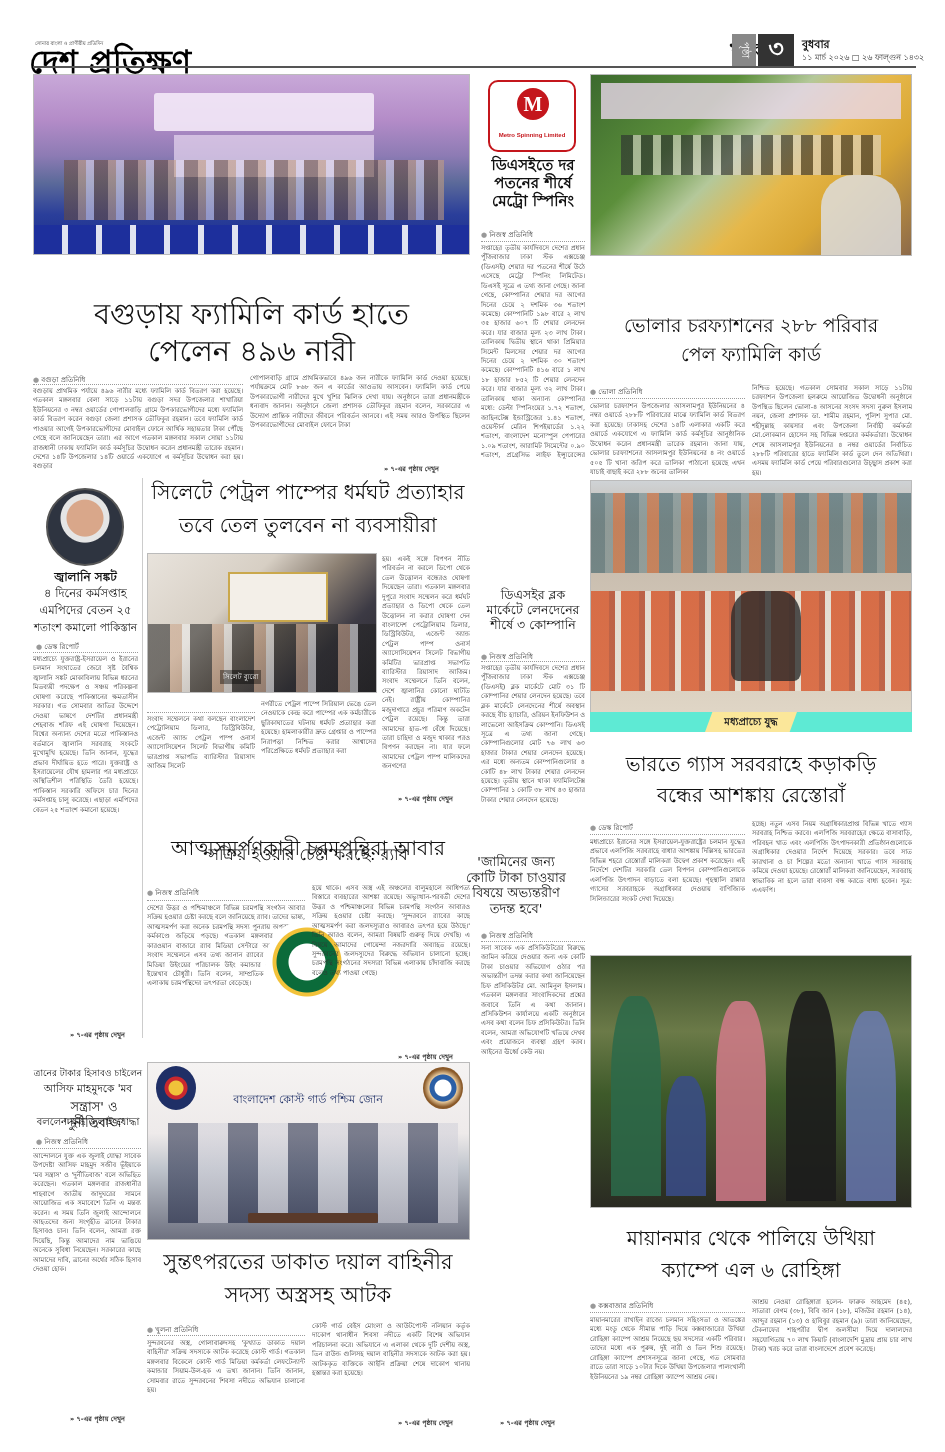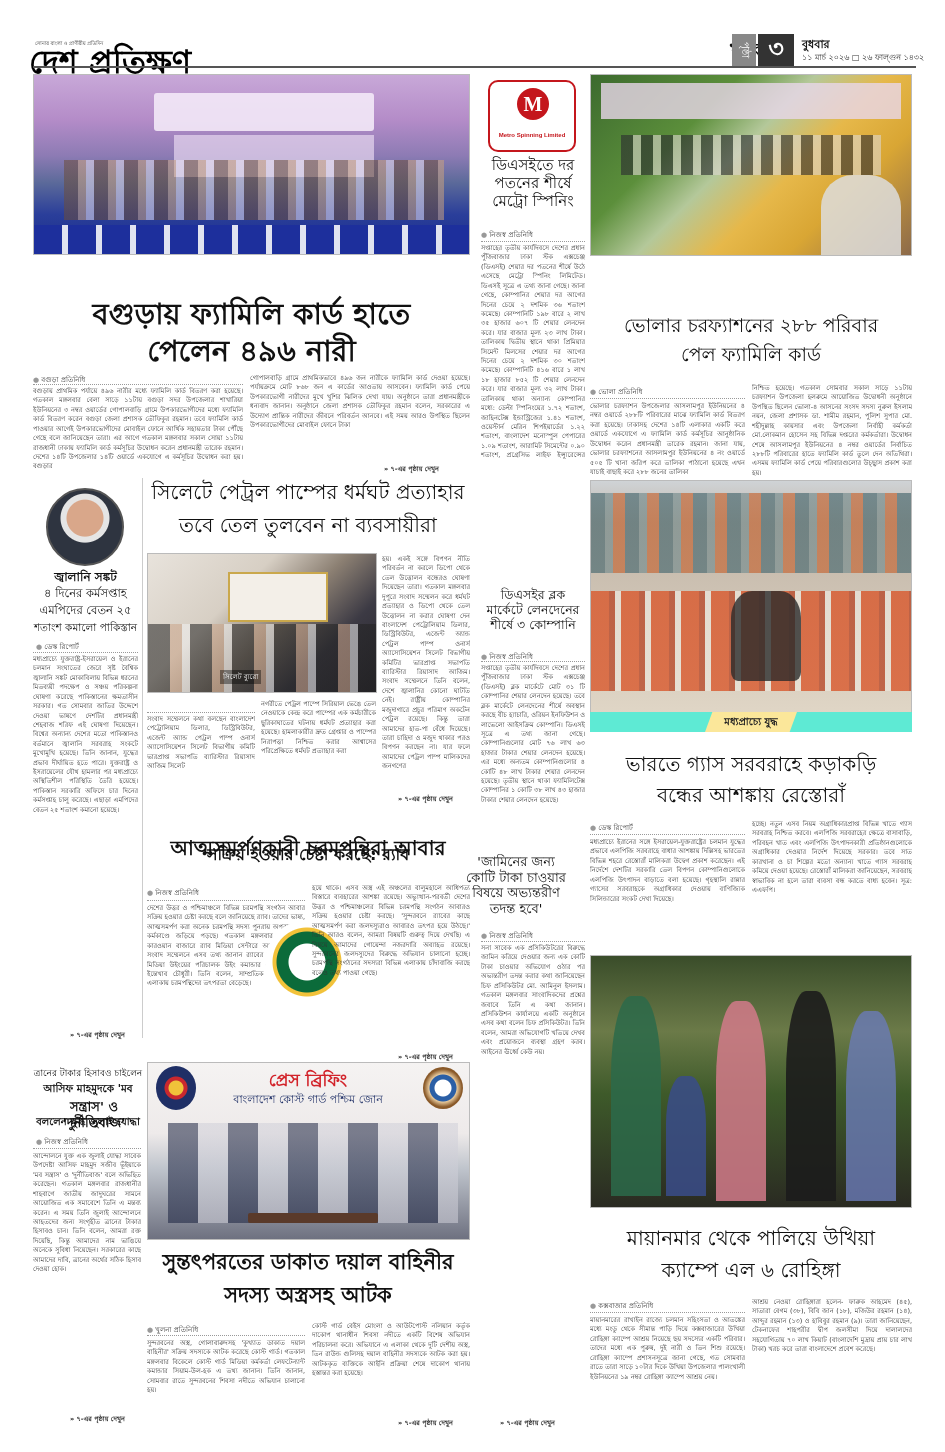--- a/index.html
+++ b/index.html
@@ -7,21 +7,21 @@
 .abs{position:absolute}
 .masthead-logo{left:29px;top:38px;font-family:"DejaVu Serif",serif;font-size:32px;font-weight:bold;color:#000000;line-height:1}
 .masthead-tag{left:35px;top:40px;font-size:5px;color:#333}
 .mast-rule{top:66px;height:2px;background:#555}
 .section-label{left:730px;top:36px;font-size:18px;font-weight:bold;color:#111}
 .page-box-light{left:732px;top:34px;width:24px;height:32px;background:#888;color:#fff;font-size:10px;display:flex;align-items:center;justify-content:center;writing-mode:vertical-rl}
 .page-box-dark{left:758px;top:34px;width:36px;height:32px;background:#333;color:#fff;font-size:24px;display:flex;align-items:center;justify-content:center;font-weight:bold}
 .dayname{left:802px;top:36px;font-size:11px;font-weight:bold;color:#111}
 .dates{left:802px;top:51px;font-size:8px;color:#333}
 .photo{overflow:hidden;border:1px solid #bbb}
-.head{font-family:"DejaVu Sans",sans-serif;font-weight:bold;color:#111;text-align:center;line-height:1.2}
+.head{font-family:"DejaVu Sans",sans-serif;font-weight:normal;color:#111;text-align:center;line-height:1.2}
 .byline{font-size:7px;color:#333}
 .byline::before{content:"● ";color:#999}
 .dots{border-top:1px dotted #999;height:0}
 .body{font-size:6.5px;line-height:1.45;color:#333;text-align:justify}
 .cont{font-size:6.5px;font-weight:bold;color:#222}
 .vrule{width:1px;background:#ccc}
 </style>
 </head>
 <body>
 
@@ -39,21 +39,21 @@
   <div style="position:absolute;left:120px;top:18px;width:220px;height:38px;background:#f3e9f7;border-radius:3px;opacity:.9"></div>
   <div style="position:absolute;left:140px;top:60px;width:200px;height:42px;background:#e7d7f0;opacity:.7"></div>
   <div style="position:absolute;left:30px;top:85px;width:380px;height:60px;background:repeating-linear-gradient(90deg,#6b4d3a 0 14px,#c9a27f 14px 22px,#e8e0f0 22px 30px);opacity:.55"></div>
   <div style="position:absolute;left:0;top:150px;width:437px;height:31px;background:repeating-linear-gradient(90deg,#1d2f9c 0 28px,#e0e3f0 28px 34px)"></div>
 </div>
 
 <div class="abs" style="left:488px;top:80px;width:88px;height:72px;border:2px solid #c4161c;border-radius:10px;background:#fff">
   <div style="position:absolute;left:27px;top:6px;width:32px;height:32px;border-radius:50%;background:#c4161c;color:#fff;font-weight:bold;font-size:20px;text-align:center;line-height:32px;font-family:'Liberation Serif',serif">M</div>
   <div style="position:absolute;left:2px;top:50px;width:80px;font-size:6px;color:#c4161c;text-align:center;font-weight:bold;font-family:'Liberation Sans',sans-serif">Metro Spinning Limited</div>
 </div>
-<div class="abs head" style="left:481px;top:156px;width:104px;font-size:15px;font-weight:normal">ডিএসইতে দর পতনের শীর্ষে মেট্রো স্পিনিং</div>
+<div class="abs head" style="left:481px;top:156px;width:104px;font-size:15px;font-weight:bold">ডিএসইতে দর পতনের শীর্ষে মেট্রো স্পিনিং</div>
 <div class="abs byline" style="left:481px;top:229px">নিজস্ব প্রতিনিধি</div>
 <div class="abs dots" style="left:481px;top:241px;width:104px"></div>
 <div class="abs body" style="left:481px;top:244px;width:104px;height:217px;overflow:hidden">সপ্তাহের তৃতীয় কার্যদিবসে দেশের প্রধান পুঁজিবাজার ঢাকা স্টক এক্সচেঞ্জ (ডিএসই) শেয়ার দর পতনের শীর্ষে উঠে এসেছে মেট্রো স্পিনিং লিমিটেড। ডিএসই সূত্রে এ তথ্য জানা গেছে। জানা গেছে, কোম্পানির শেয়ার দর আগের দিনের চেয়ে ২ দশমিক ৩৬ শতাংশ কমেছে। কোম্পানিটি ১৯৮ বারে ২ লাখ ৩৫ হাজার ৬০৭ টি শেয়ার লেনদেন করে। যার বাজার মূল্য ২৩ লাখ টাকা। তালিকায় দ্বিতীয় স্থানে থাকা প্রিমিয়ার সিমেন্ট মিলসের শেয়ার দর আগের দিনের চেয়ে ২ দশমিক ৩০ শতাংশ কমেছে। কোম্পানিটি ৪১৬ বারে ১ লাখ ১৮ হাজার ৮৫২ টি শেয়ার লেনদেন করে। যার বাজার মূল্য ৩২ লাখ টাকা। তালিকায় থাকা অন্যান্য কোম্পানির মধ্যে: ডেল্টা স্পিনিংয়ের ১.৭২ শতাংশ, জাহিনটেক্স ইন্ডাস্ট্রিজের ১.৪১ শতাংশ, ওয়েস্টার্ন মেরিন শিপইয়ার্ডের ১.২২ শতাংশ, বাংলাদেশ মনোস্পুল পেপারের ১.০৯ শতাংশ, আরামিট সিমেন্টের ০.৯০ শতাংশ, প্রগ্রেসিভ লাইফ ইন্স্যুরেন্সের ০.৭১ শতাংশ এবং ন্যাশনাল ফিড মিলের ০.৬৮ শতাংশ দর কমেছে।</div>
 
 <div class="abs photo" style="left:590px;top:74px;width:322px;height:182px;background:linear-gradient(135deg,#3c6a2e 0%,#5c8f3b 30%,#b4c89a 45%,#e6b84a 60%,#d9a634 75%,#8c6a4a 100%)">
   <div style="position:absolute;left:10px;top:8px;width:300px;height:36px;background:#e8d7ea;opacity:.8"></div>
   <div style="position:absolute;left:30px;top:60px;width:260px;height:40px;background:repeating-linear-gradient(90deg,#2a2a30 0 12px,#dcd6cf 12px 20px);opacity:.6"></div>
   <div style="position:absolute;left:230px;top:100px;width:80px;height:80px;background:#ddd;border-radius:40% 40% 0 0;opacity:.85"></div>
 </div>
 <div class="abs head" style="left:590px;top:314px;width:322px;font-size:19px;font-weight:normal">ভোলার চরফ্যাশনের ২৮৮ পরিবার</div>
@@ -110,21 +110,20 @@
 <div class="abs head" style="left:39px;top:1099px;width:110px;font-size:13px">সন্ত্রাস' ও 'দুর্নীতিবাজ'</div>
 <div class="abs head" style="left:33px;top:1116px;width:110px;font-size:10px">বললেন ক্ষুব্ধ জুলাই যোদ্ধা</div>
 <div class="abs byline" style="left:36px;top:1136px">নিজস্ব প্রতিনিধি</div>
 <div class="abs dots" style="left:33px;top:1148px;width:108px"></div>
 <div class="abs body" style="left:33px;top:1152px;width:108px;height:260px;overflow:hidden">আন্দোলনে যুক্ত এক জুলাই যোদ্ধা সাবেক উপদেষ্টা আসিফ মাহমুদ সজীব ভূঁইয়াকে 'মব সন্ত্রাস' ও 'দুর্নীতিবাজ' বলে অভিহিত করেছেন। গতকাল মঙ্গলবার রাজধানীর শাহবাগে জাতীয় জাদুঘরের সামনে আয়োজিত এক সমাবেশে তিনি এ মন্তব্য করেন। এ সময় তিনি জুলাই আন্দোলনে আহতদের জন্য সংগৃহীত ত্রানের টাকার হিসাবও চান। তিনি বলেন, আমরা রক্ত দিয়েছি, কিন্তু আমাদের নাম ভাঙিয়ে অনেকে সুবিধা নিয়েছেন। সরকারের কাছে আমাদের দাবি, ত্রানের অর্থের সঠিক হিসাব দেওয়া হোক।</div>
 <div class="abs cont" style="left:70px;top:1414px">» <span>৭-এর পৃষ্ঠায় দেখুন</span></div>
 
 <div class="abs photo" style="left:147px;top:1062px;width:323px;height:178px;background:linear-gradient(180deg,#f5f3f2 0%,#eeeaea 40%,#bfc4cc 60%,#6e7180 100%)">
   <div style="position:absolute;left:8px;top:3px;width:40px;height:44px;border-radius:50%;background:radial-gradient(circle,#f0c23a 0 7px,#c9282e 8px 11px,#1f2f66 12px)"></div>
   <div style="position:absolute;right:6px;top:4px;width:40px;height:42px;border-radius:50%;background:radial-gradient(circle,#fff 0 8px,#2b5fa6 9px 13px,#e5c79a 14px,#8a5a2a 19px)"></div>
-  <div style="position:absolute;left:60px;top:4px;width:200px;text-align:center;font-size:17px;font-weight:bold;color:#d2232a">প্রেস ব্রিফিং</div>
   <div style="position:absolute;left:50px;top:28px;width:220px;text-align:center;font-size:11px;color:#1f2f66">বাংলাদেশ কোস্ট গার্ড পশ্চিম জোন</div>
   <div style="position:absolute;left:20px;top:60px;width:290px;height:100px;background:repeating-linear-gradient(90deg,#1a2240 0 30px,#cfcfd8 30px 60px);opacity:.55"></div>
   <div style="position:absolute;left:100px;top:150px;width:130px;height:10px;background:#5a3a2a;border-radius:2px"></div>
 </div>
 <div class="abs head" style="left:146px;top:1250px;width:324px;font-size:21px">সুন্তৎপরতের ডাকাত দয়াল বাহিনীর</div>
 <div class="abs head" style="left:146px;top:1283px;width:324px;font-size:21px">সদস্য অস্ত্রসহ আটক</div>
 <div class="abs byline" style="left:147px;top:1324px">খুলনা প্রতিনিধি</div>
 <div class="abs dots" style="left:147px;top:1335px;width:158px"></div>
 <div class="abs body" style="left:147px;top:1339px;width:158px;height:80px;overflow:hidden">সুন্দরবনের অস্ত্র, গোলাবারুদসহ 'কুখ্যাত ডাকাত দয়াল বাহিনীর' সক্রিয় সদস্যকে আটক করেছে কোস্ট গার্ড। গতকাল মঙ্গলবার বিকেলে কোস্ট গার্ড মিডিয়া কর্মকর্তা লেফটেন্যান্ট কমান্ডার সিয়াম-উল-হক এ তথ্য জানান। তিনি জানান, সোমবার রাতে সুন্দরবনের শিবসা নদীতে অভিযান চালানো হয়।</div>
 <div class="abs body" style="left:312px;top:1322px;width:158px;height:95px;overflow:hidden">কোস্ট গার্ড বেইস মোংলা ও আউটপোস্ট নলিয়ান কর্তৃক দাকোপ থানাধীন শিবসা নদীতে একটি বিশেষ অভিযান পরিচালনা করে। অভিযানে এ এলাকা থেকে দুটি দেশীয় অস্ত্র, তিন রাউন্ড গুলিসহ দয়াল বাহিনীর সদস্যকে আটক করা হয়। আটককৃত ব্যক্তিকে আইনি প্রক্রিয়া শেষে দাকোপ থানায় হস্তান্তর করা হয়েছে।</div>

